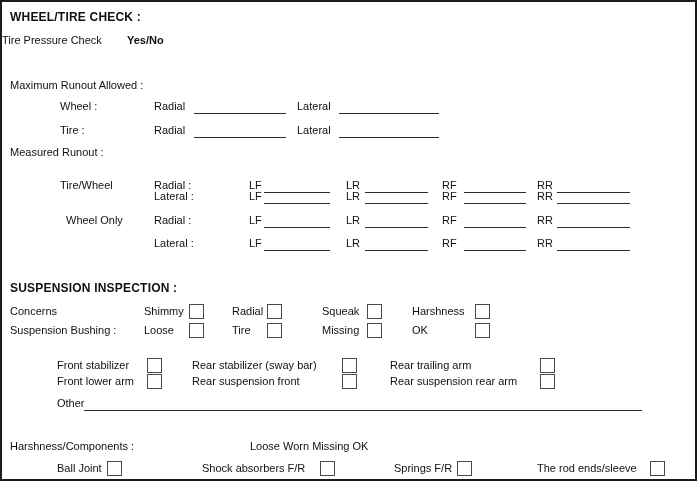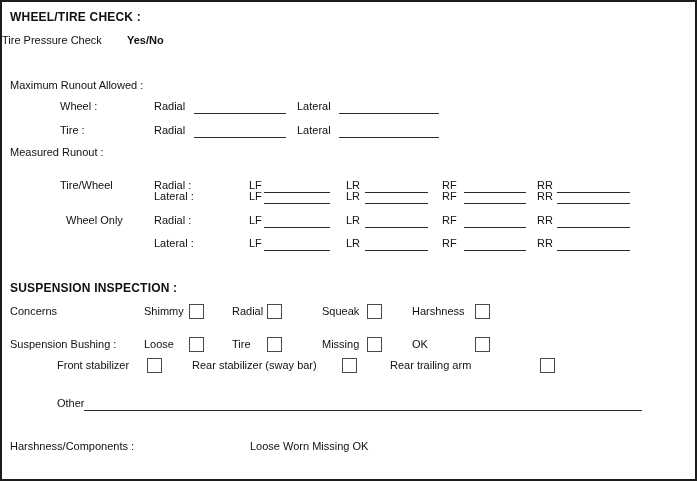--- a/index.html
+++ b/index.html
@@ -122,46 +122,64 @@
     <span style="left:142px">Shimmy</span>
     <span class="cb" style="left:187px"></span>
     <span style="left:230px">Radial</span>
     <span class="cb" style="left:265px"></span>
     <span style="left:320px">Squeak</span>
     <span class="cb" style="left:365px"></span>
     <span style="left:410px">Harshness</span>
     <span class="cb" style="left:473px"></span>
   </div>
 
-  <div class="r" style="top:335px">
+  <div class="r" style="top:321px">
     <span style="left:8px">Suspension Bushing :</span>
     <span style="left:142px">Loose</span>
     <span class="cb" style="left:187px"></span>
     <span style="left:230px">Tire</span>
     <span class="cb" style="left:265px"></span>
     <span style="left:320px">Missing</span>
     <span class="cb" style="left:365px"></span>
     <span style="left:410px">OK</span>
     <span class="cb" style="left:473px"></span>
   </div>
 
   <div class="r" style="top:356px">
     <span style="left:55px">Front stabilizer</span>
     <span class="cb" style="left:145px"></span>
     <span style="left:190px">Rear stabilizer (sway bar)</span>
     <span class="cb" style="left:340px"></span>
     <span style="left:388px">Rear trailing arm</span>
     <span class="cb" style="left:538px"></span>
   </div>
 
+  <div class="r" style="top:372px">
+    <span style="left:55px">Front lower arm</span>
+    <span class="cb" style="left:145px"></span>
+    <span style="left:190px">Rear suspension front</span>
+    <span class="cb" style="left:340px"></span>
+    <span style="left:388px">Rear suspension rear arm</span>
+    <span class="cb" style="left:538px"></span>
+  </div>
 
   <div class="r" style="top:394px">
     <span style="left:55px">Other</span>
     <span class="u" style="left:82px;width:558px"></span>
   </div>
 
   <div class="r" style="top:437px">
     <span style="left:8px">Harshness/Components :</span>
     <span style="left:248px">Loose Worn Missing OK</span>
   </div>
 
+  <div class="r" style="top:459px">
+    <span style="left:55px">Ball Joint</span>
+    <span class="cb" style="left:105px"></span>
+    <span style="left:200px">Shock absorbers F/R</span>
+    <span class="cb" style="left:318px"></span>
+    <span style="left:392px">Springs F/R</span>
+    <span class="cb" style="left:455px"></span>
+    <span style="left:535px">The rod ends/sleeve</span>
+    <span class="cb" style="left:648px"></span>
+  </div>
 
 </div>
 
 </body></html>

